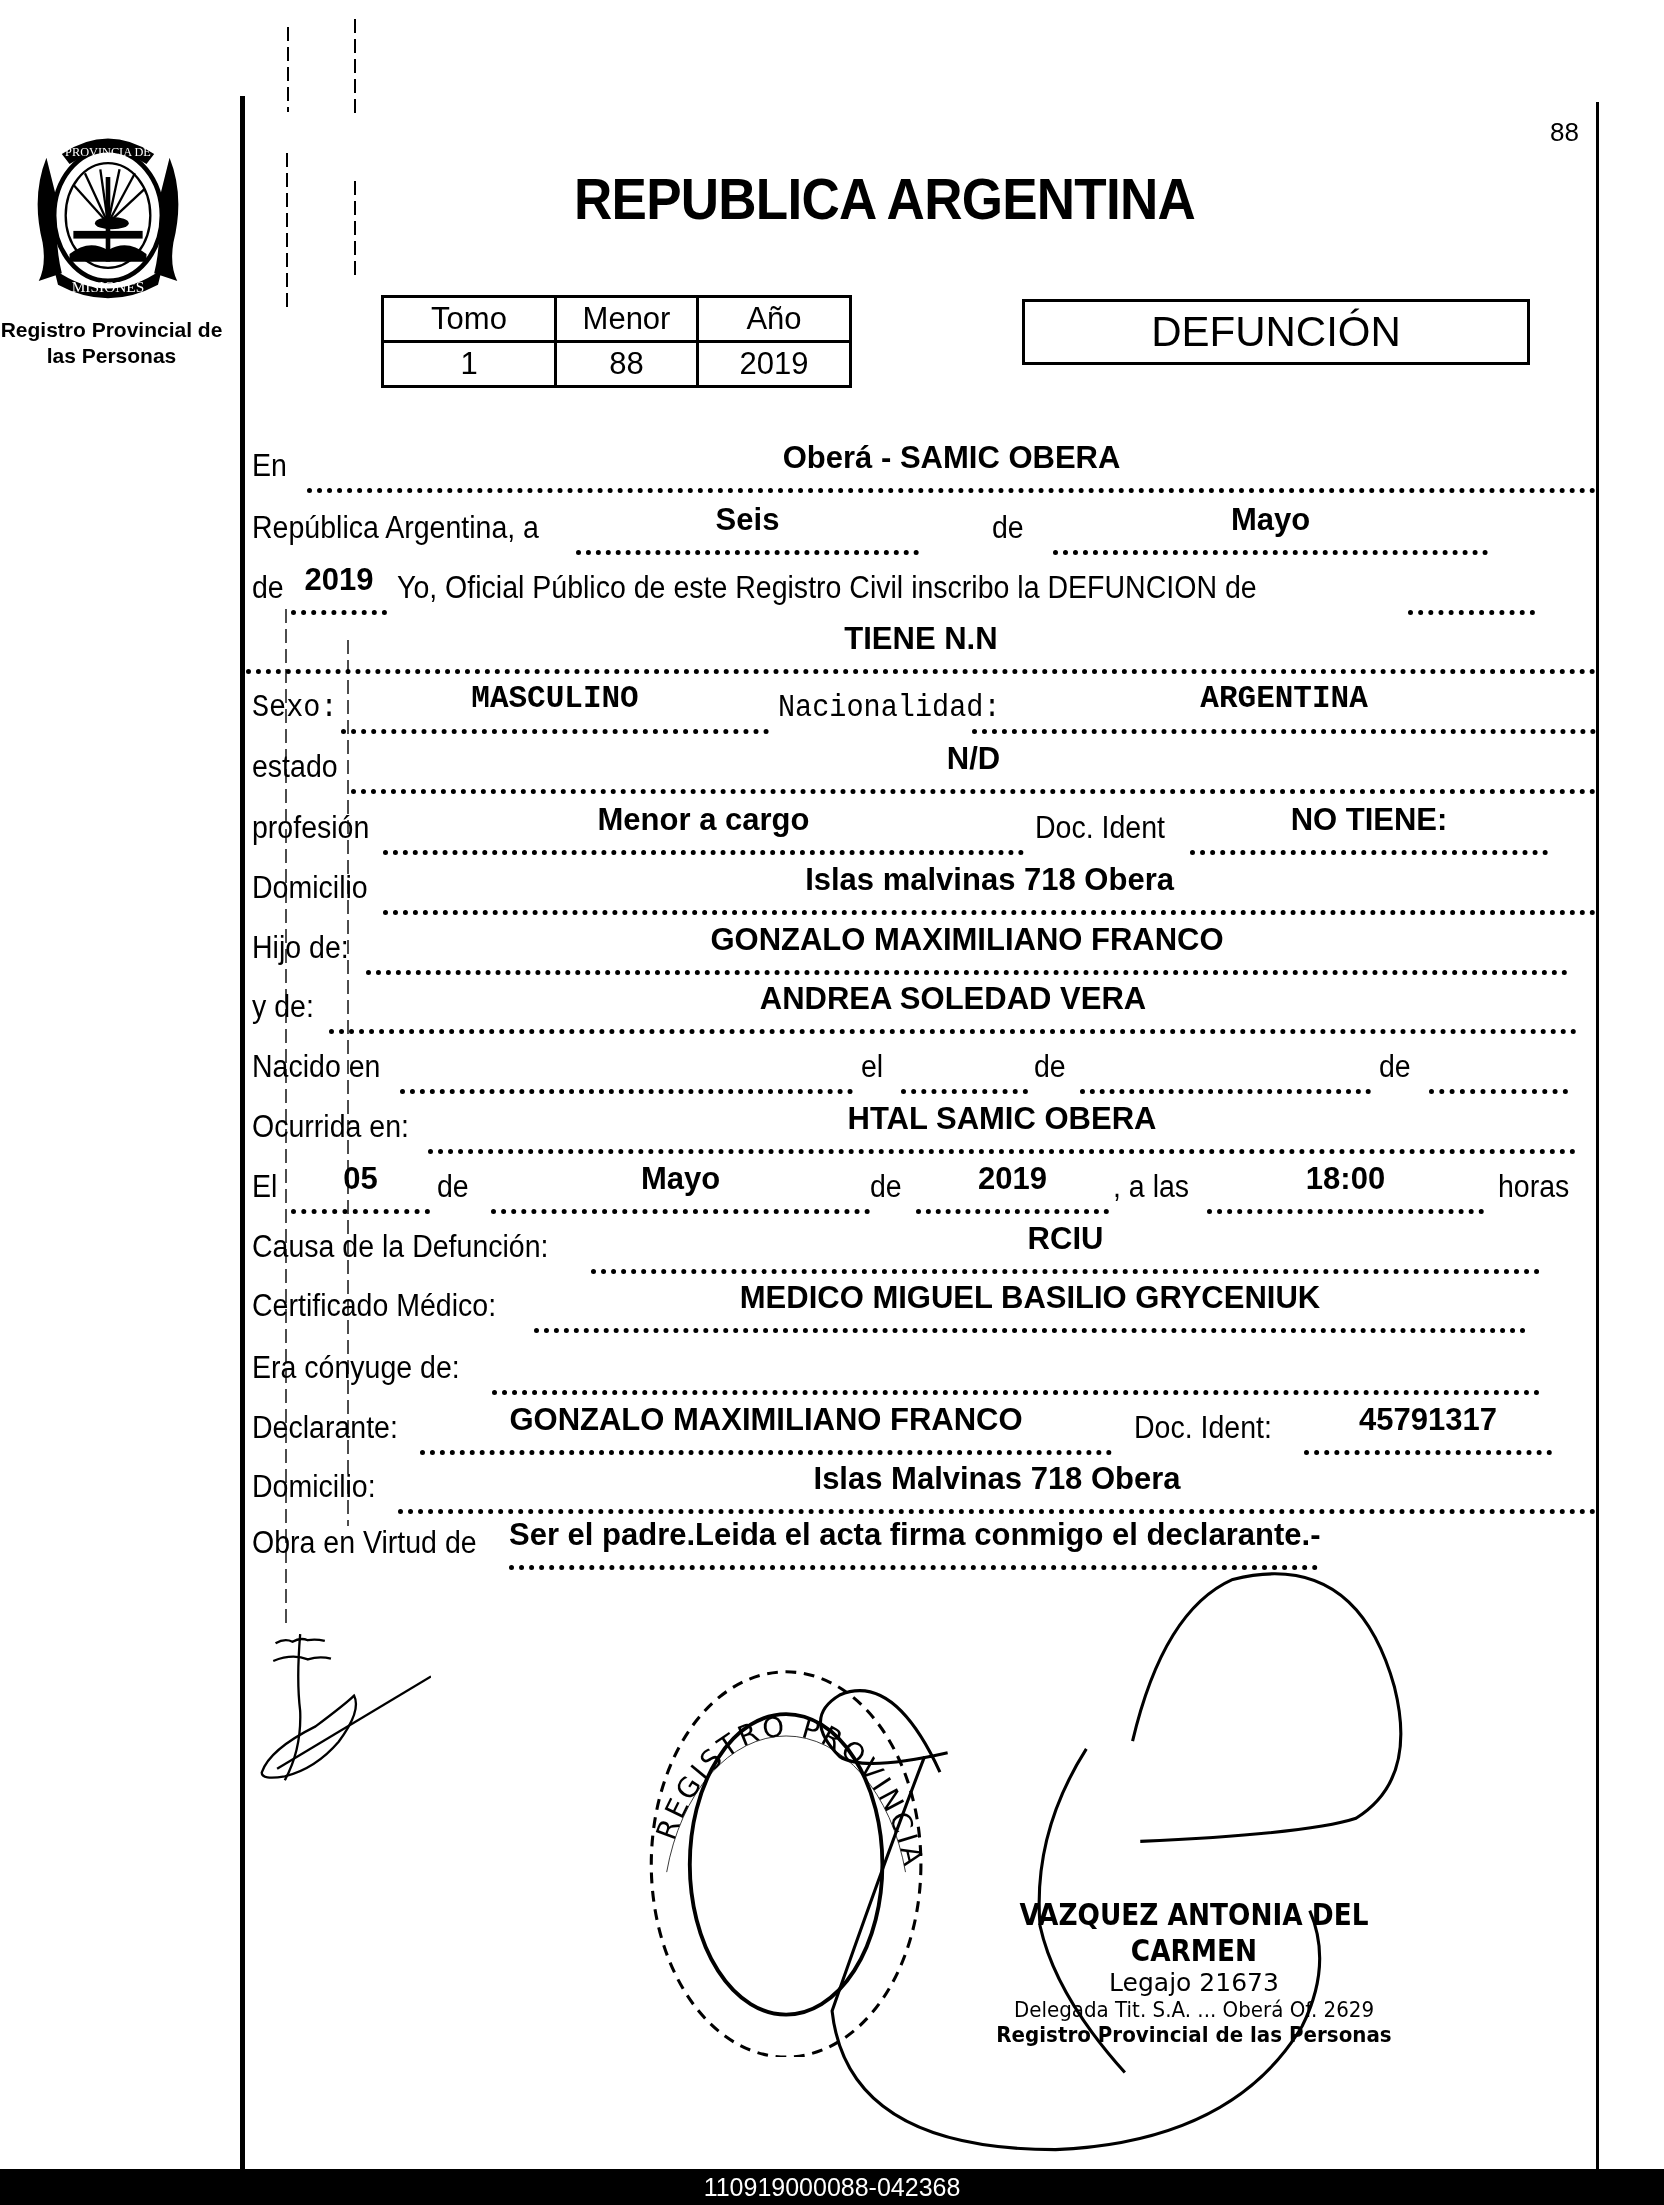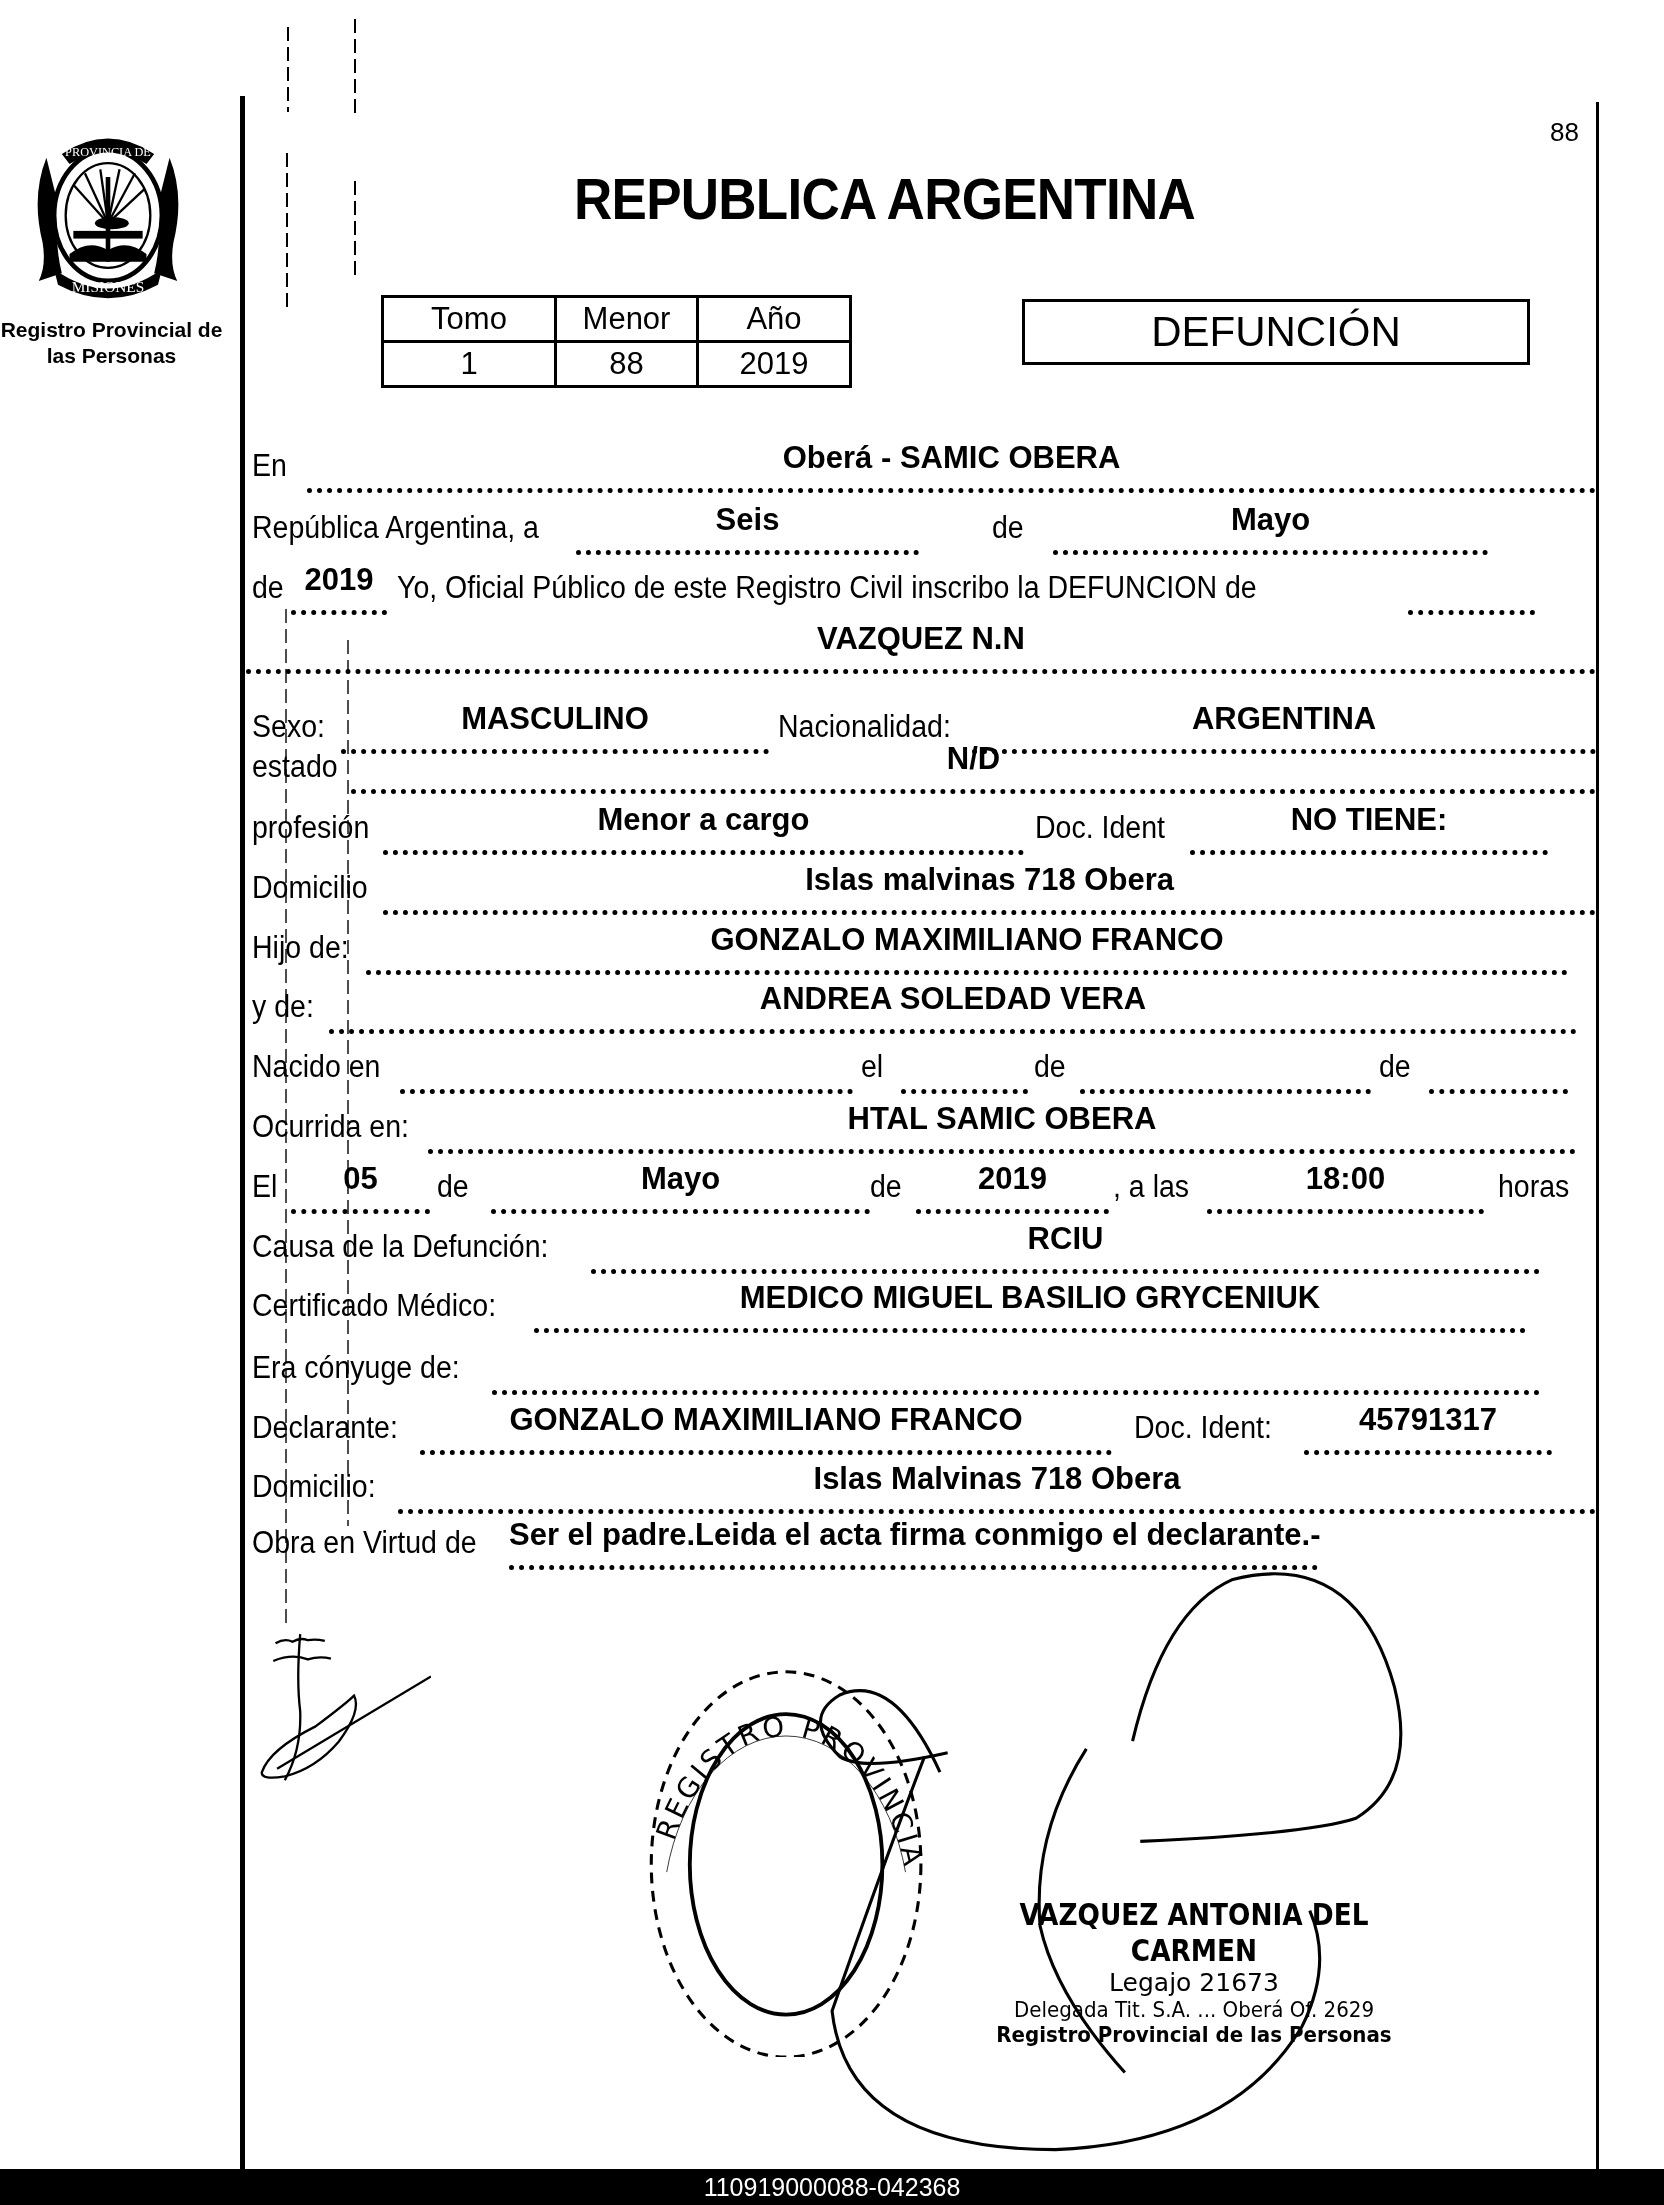--- a/index.html
+++ b/index.html
@@ -103,25 +103,25 @@
   <div class="lbl" style="left:0">de</div>
   <div class="fld" style="left:39px;width:96px;">
       <span>2019</span>
     </div>
   <div class="lbl" style="left:145px">Yo, Oficial Público de este Registro Civil inscribo la DEFUNCION de</div>
   <div class="fld" style="left:1156px;width:127px;"></div>
 </div>
 
 <div class="row" style="top:620px;">
   <div class="fld" style="left:-6.2px;right:-3.1px;">
-      <span>VAZQUEZ N.N</span>
-    </div>
-</div>
-
-<div class="row" style="top:700px;">
+      <span>TIENE N.N</span>
+    </div>
+</div>
+
+<div class="row" style="top:680px;font-family:Liberation Mono, monospace;">
   <div class="lbl" style="left:0">Sexo:</div>
   <div class="fld" style="left:89px;width:428px;">
       <span>MASCULINO</span>
     </div>
   <div class="lbl" style="left:526px">Nacionalidad:</div>
   <div class="fld" style="left:720px;right:-3.1px;">
       <span>ARGENTINA</span>
     </div>
 </div>
 

